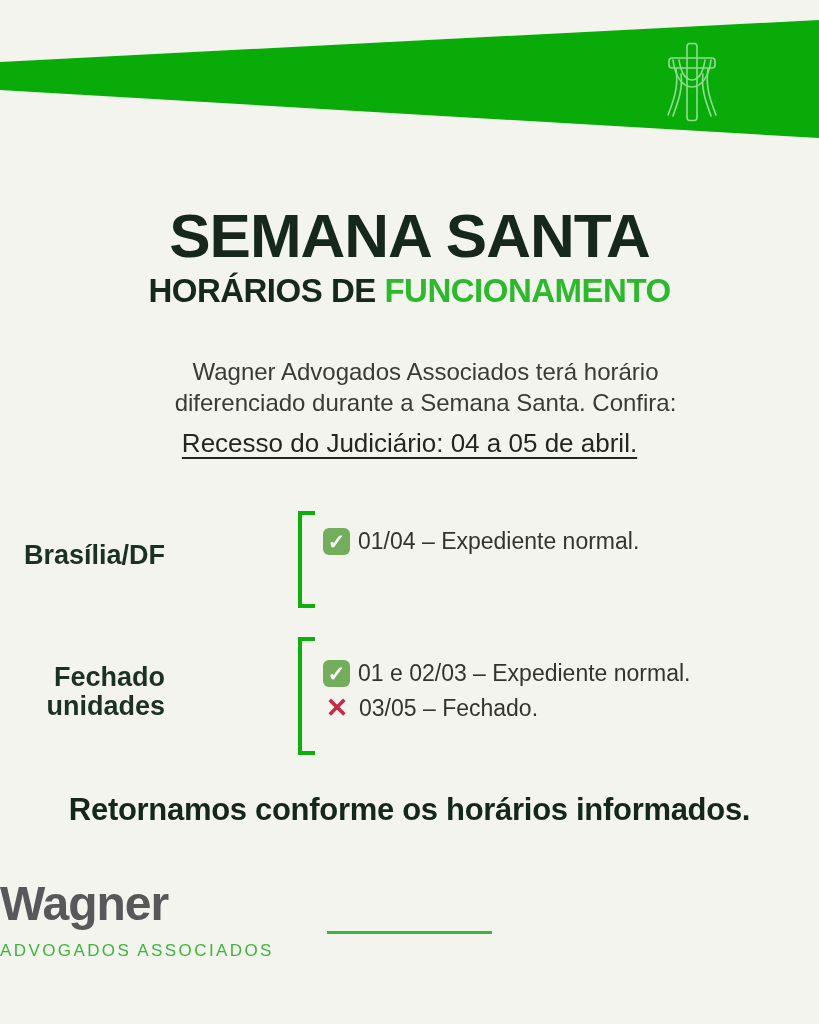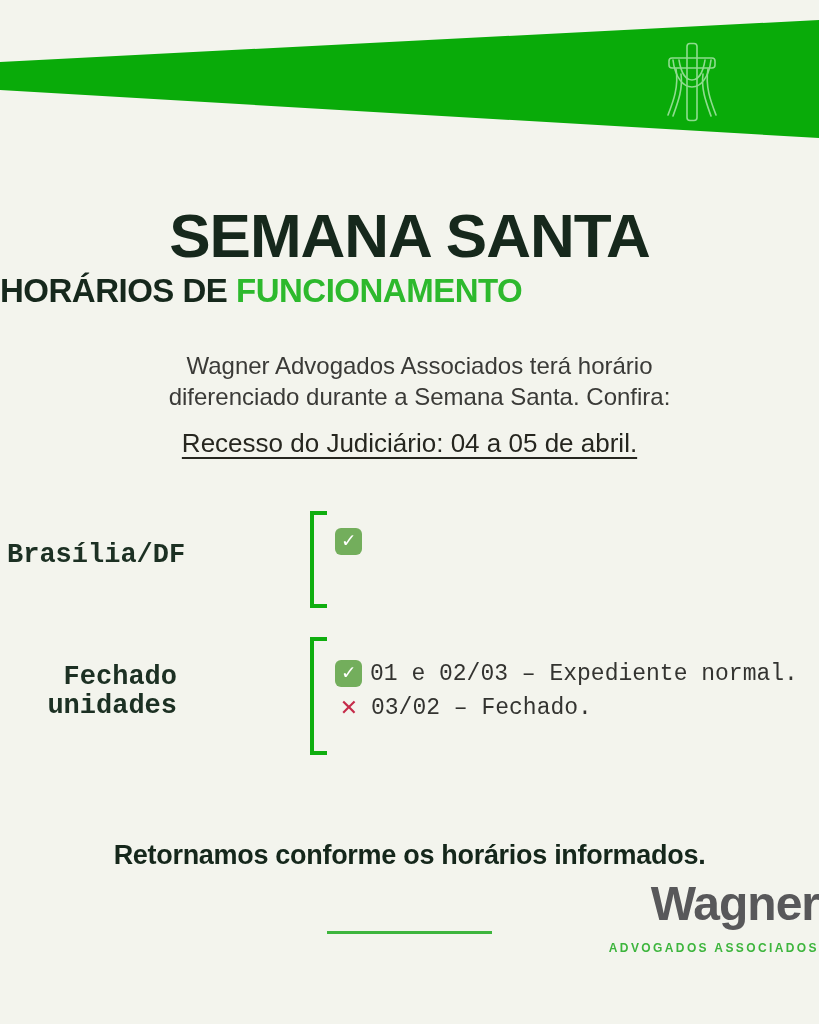--- a/index.html
+++ b/index.html
@@ -35,21 +35,21 @@
     top: 200px; left: 0; width: 100%;
     text-align: center;
     font-size: 62px;
     font-weight: 700;
     letter-spacing: -1px;
     color: #16281c;
   }
   .subtitle {
     position: absolute;
     top: 272px; left: 0; width: 100%;
-    text-align: left;
+    text-align: center;
     font-size: 33px;
     font-weight: 700;
     letter-spacing: -0.5px;
   }
   .subtitle .hl { color: #2db92d; }
   .subtitle .pre { color: #16281c; }
 
   .intro {
     position: absolute;
     top: 341px; left: 50%;
@@ -65,21 +65,21 @@
     top: 428px; left: 0; width: 100%;
     text-align: center;
     font-size: 26px;
     color: #26261f;
     text-decoration: underline;
     text-underline-offset: 5px;
     text-decoration-thickness: 2px;
   }
 
   
-  .section { position: absolute; left: 12px; width: 694px; font-family: Liberation Mono, monospace; }
+  .section { position: absolute; left: 0; width: 694px; }
   .section.s1 { top: 511px; height: 97px; }
   .section.s2 { top: 637px; height: 118px; }
   .sec-label {
     position: absolute;
     right: 529px;
     width: 170px;
     text-align: right;
     font-size: 27px;
     font-weight: 700;
     line-height: 1.07;
@@ -141,49 +141,48 @@
     color: #c52b49;
     font-size: 27px;
     font-weight: 700;
     line-height: 1;
   }
 
   .closing {
     position: absolute;
     top: 792px; left: 0; width: 100%;
     text-align: center;
-    font-size: 27px;
+    font-size: 31px;
     font-weight: 700;
     letter-spacing: -0.3px;
     color: #15271b;
-    margin-top: 48px;
   }
 
   
   .logo {
     position: absolute;
     top: 880px; left: 0; width: 100%;
-    text-align: right;
+    text-align: left;
   }
   .logo-name {
     font-size: 48px;
     font-weight: 700;
     letter-spacing: -1px;
     color: #58585a;
     line-height: 1.0;
   }
   .logo-rule {
     width: 165px;
     height: 3px;
     background: #3db53d;
     margin: 3px auto 7px auto;
   }
   .logo-tagline {
-    font-size: 12px;
-    font-weight: 700;
+    font-size: 17px;
+    font-weight: 400;
     letter-spacing: 2.4px;
     color: #3db53d;
   }
 </style>
 </head>
 <body>
 
 <div class="page">
 
   <div class="banner"></div>
@@ -204,45 +203,46 @@
       <path d="M39 32 C37 47 42 60 47 74"></path>
     </svg>
   </div>
 
   <h1 class="title" style="margin:0">SEMANA SANTA</h1>
   <div class="subtitle">
     <span class="pre">HORÁRIOS DE </span>
     <span class="hl">FUNCIONAMENTO</span>
   </div>
 
-  <p class="intro" style="margin:10px">Wagner Advogados Associados terá horário diferenciado durante a Semana Santa. Confira:</p>
+  <p class="intro" style="margin:16px">Wagner Advogados Associados terá horário diferenciado durante a Semana Santa. Confira:</p>
 
   <div class="notice">Recesso do Judiciário: 04 a 05 de abril.</div>
 
   <div class="section s1">
     <div class="sec-label">Brasília/DF</div>
     <div class="bracket"></div>
     <div class="items">
       <div class="item">
         <span class="check-icon"></span>
+        <span>01/04 – Expediente normal.</span>
       </div>
     </div>
   </div>
 
   <div class="section s2">
     <div class="sec-label">Fechado unidades</div>
     <div class="bracket"></div>
     <div class="items">
       <div class="item">
         <span class="check-icon"></span>
         <span>01 e 02/03 – Expediente normal.</span>
       </div>
       <div class="item">
         <span class="x-icon"></span>
-        <span>03/02 – Fechado.</span>
+        <span>03/05 – Fechado.</span>
       </div>
     </div>
   </div>
 
   <div class="closing">Retornamos conforme os horários informados.</div>
 
   <div class="logo">
     <div class="logo-name">Wagner</div>
     <div class="logo-rule"></div>
     <div class="logo-tagline">ADVOGADOS ASSOCIADOS</div>

